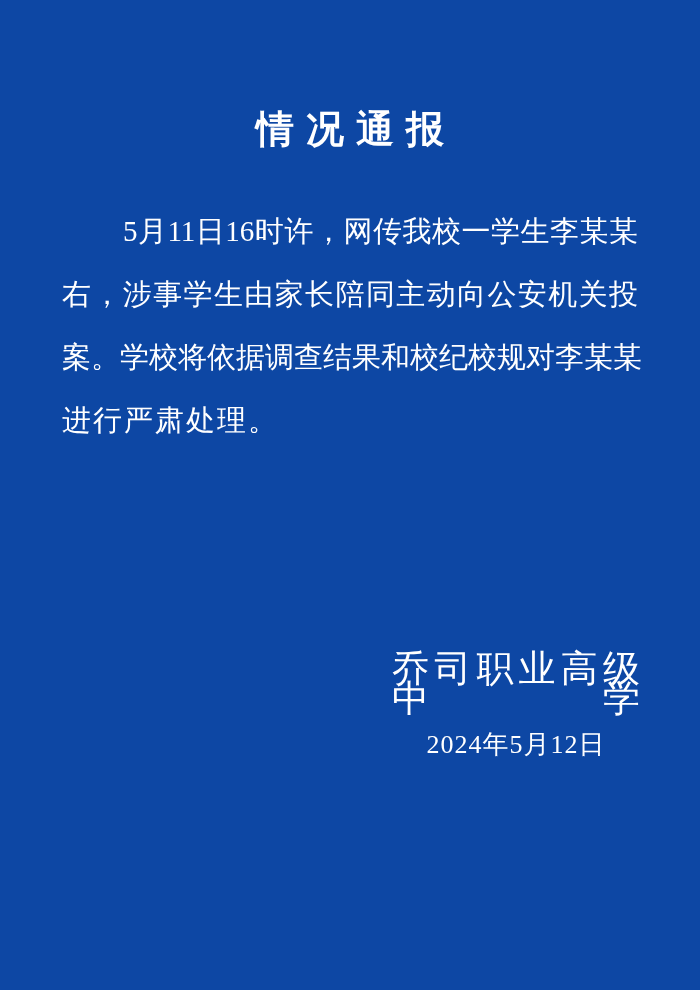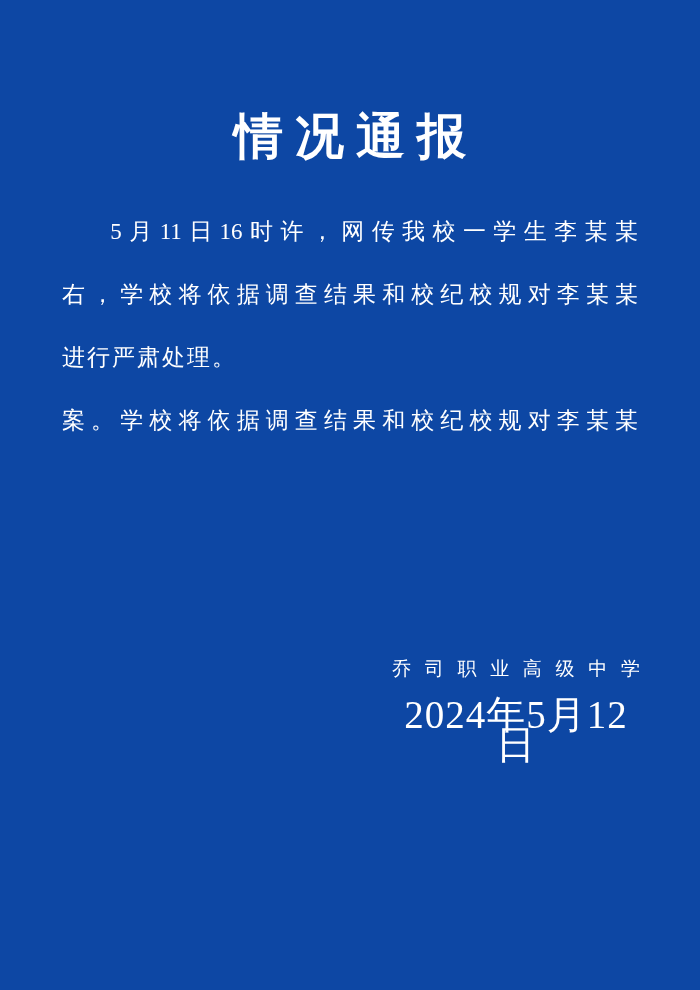--- a/index.html
+++ b/index.html
@@ -13,37 +13,37 @@
     overflow: hidden;
     background: #0d47a4;
     font-family: "Liberation Serif", "DejaVu Serif", serif;
     color: #ffffff;
   }
   .notice-title {
     position: absolute;
     top: 104px;
     left: 0;
     right: 0;
-    margin: 8px;
+    margin: 0;
     text-align: center;
-    font-size: 49px;
+    font-size: 38px;
     line-height: 50px;
     font-weight: bold;
     letter-spacing: 12px;
     text-indent: 12px;
     color: #ffffff;
   }
   .notice-body {
     position: absolute;
     top: 200px;
     left: 62px;
     right: 62px;
   }
   .body-line {
-    font-size: 23px;
+    font-size: 29px;
     line-height: 63px;
     color: #ffffff;
     text-align: justify;
     text-align-last: justify;
     text-justify: inter-character;
     white-space: nowrap;
   }
   .body-line.first {
     text-indent: 2.1em;
   }
@@ -51,46 +51,46 @@
     text-align-last: left;
     letter-spacing: 2px;
   }
   .signature-block {
     position: absolute;
     top: 654px;
     right: 60px;
     width: 248px;
   }
   .signature-org {
-    font-size: 19px;
+    font-size: 37px;
     line-height: 30px;
     text-align: justify;
     text-align-last: justify;
     text-justify: inter-character;
     color: #ffffff;
   }
   .signature-date {
     margin-top: 16px;
-    font-size: 39px;
+    font-size: 26px;
     line-height: 30px;
     text-align: center;
     letter-spacing: 1px;
     color: #ffffff;
   }
 </style>
 </head>
 <body>
 
 <div class="notice-page">
   <h1 class="notice-title">情况通报</h1>
 
   <div class="notice-body">
       <div class="body-line first">5月11日16时许，网传我校一学生李某某</div>
-      <div class="body-line">右，学校将依据调查结果和校纪校规对李某某</div>
+      <div class="body-line">右，涉事学生由家长陪同主动向公安机关投</div>
+      <div class="body-line">案。学校将依据调查结果和校纪校规对李某某</div>
       <div class="body-line last">进行严肃处理。</div>
-      <div class="body-line">案。学校将依据调查结果和校纪校规对李某某</div>
     </div>
 
   <div class="signature-block">
     <div class="signature-org">乔司职业高级中学</div>
     <div class="signature-date">2024年5月12日</div>
   </div>
 </div>
 
 </body></html>

